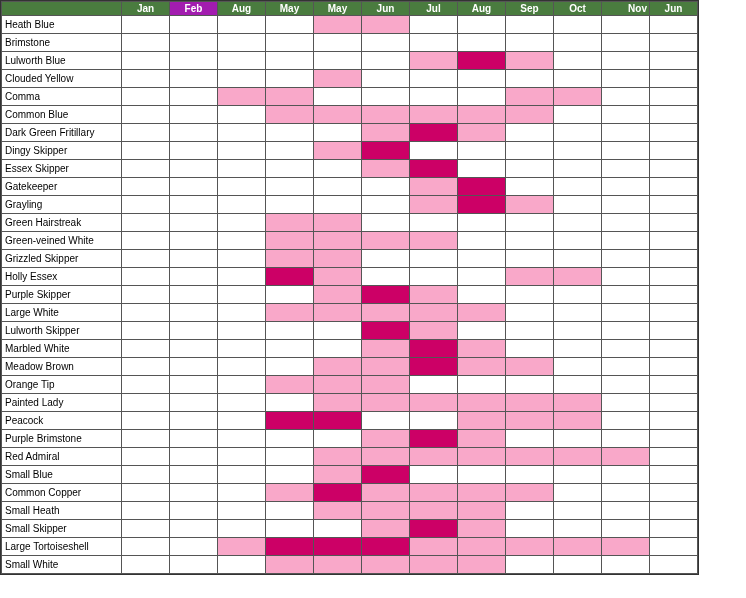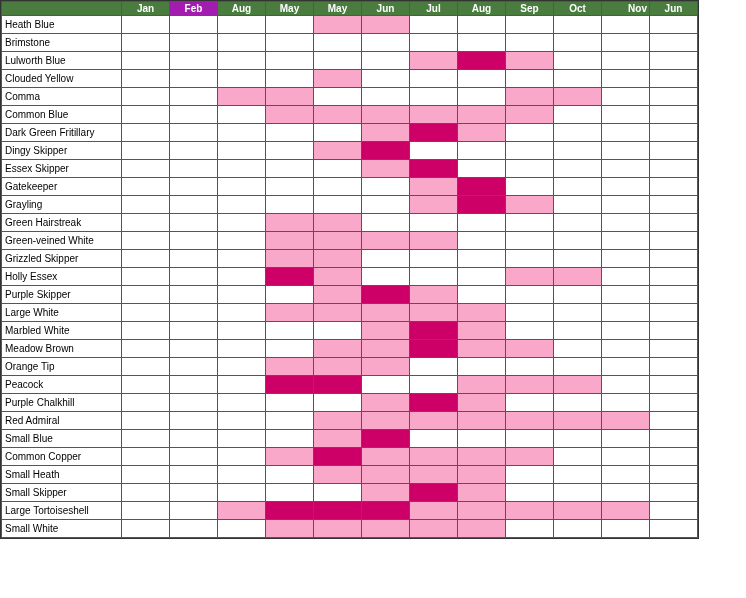--- a/index.html
+++ b/index.html
@@ -285,20 +285,35 @@
           <td class="cell" style="background: rgb(249, 168, 201);"></td>
           <td class="cell" style="background: rgb(249, 168, 201);"></td>
           <td class="cell" style="background: rgb(249, 168, 201);"></td>
           <td class="cell" style="background: rgb(249, 168, 201);"></td>
           <td class="cell" style="background: rgb(255, 255, 255);"></td>
           <td class="cell" style="background: rgb(255, 255, 255);"></td>
           <td class="cell" style="background: rgb(255, 255, 255);"></td>
           <td class="cell" style="background: rgb(255, 255, 255);"></td>
         </tr>
         <tr>
+          <td class="species-name">Lulworth Skipper</td>
+          <td class="cell" style="background: rgb(255, 255, 255);"></td>
+          <td class="cell" style="background: rgb(255, 255, 255);"></td>
+          <td class="cell" style="background: rgb(255, 255, 255);"></td>
+          <td class="cell" style="background: rgb(255, 255, 255);"></td>
+          <td class="cell" style="background: rgb(255, 255, 255);"></td>
+          <td class="cell" style="background: rgb(204, 0, 102);"></td>
+          <td class="cell" style="background: rgb(249, 168, 201);"></td>
+          <td class="cell" style="background: rgb(255, 255, 255);"></td>
+          <td class="cell" style="background: rgb(255, 255, 255);"></td>
+          <td class="cell" style="background: rgb(255, 255, 255);"></td>
+          <td class="cell" style="background: rgb(255, 255, 255);"></td>
+          <td class="cell" style="background: rgb(255, 255, 255);"></td>
+        </tr>
+        <tr>
           <td class="species-name">Marbled White</td>
           <td class="cell" style="background: rgb(255, 255, 255);"></td>
           <td class="cell" style="background: rgb(255, 255, 255);"></td>
           <td class="cell" style="background: rgb(255, 255, 255);"></td>
           <td class="cell" style="background: rgb(255, 255, 255);"></td>
           <td class="cell" style="background: rgb(255, 255, 255);"></td>
           <td class="cell" style="background: rgb(249, 168, 201);"></td>
           <td class="cell" style="background: rgb(204, 0, 102);"></td>
           <td class="cell" style="background: rgb(249, 168, 201);"></td>
           <td class="cell" style="background: rgb(255, 255, 255);"></td>
@@ -330,36 +345,51 @@
           <td class="cell" style="background: rgb(249, 168, 201);"></td>
           <td class="cell" style="background: rgb(249, 168, 201);"></td>
           <td class="cell" style="background: rgb(255, 255, 255);"></td>
           <td class="cell" style="background: rgb(255, 255, 255);"></td>
           <td class="cell" style="background: rgb(255, 255, 255);"></td>
           <td class="cell" style="background: rgb(255, 255, 255);"></td>
           <td class="cell" style="background: rgb(255, 255, 255);"></td>
           <td class="cell" style="background: rgb(255, 255, 255);"></td>
         </tr>
         <tr>
+          <td class="species-name">Painted Lady</td>
+          <td class="cell" style="background: rgb(255, 255, 255);"></td>
+          <td class="cell" style="background: rgb(255, 255, 255);"></td>
+          <td class="cell" style="background: rgb(255, 255, 255);"></td>
+          <td class="cell" style="background: rgb(255, 255, 255);"></td>
+          <td class="cell" style="background: rgb(249, 168, 201);"></td>
+          <td class="cell" style="background: rgb(249, 168, 201);"></td>
+          <td class="cell" style="background: rgb(249, 168, 201);"></td>
+          <td class="cell" style="background: rgb(249, 168, 201);"></td>
+          <td class="cell" style="background: rgb(249, 168, 201);"></td>
+          <td class="cell" style="background: rgb(249, 168, 201);"></td>
+          <td class="cell" style="background: rgb(255, 255, 255);"></td>
+          <td class="cell" style="background: rgb(255, 255, 255);"></td>
+        </tr>
+        <tr>
           <td class="species-name">Peacock</td>
           <td class="cell" style="background: rgb(255, 255, 255);"></td>
           <td class="cell" style="background: rgb(255, 255, 255);"></td>
           <td class="cell" style="background: rgb(255, 255, 255);"></td>
           <td class="cell" style="background: rgb(204, 0, 102);"></td>
           <td class="cell" style="background: rgb(204, 0, 102);"></td>
           <td class="cell" style="background: rgb(255, 255, 255);"></td>
           <td class="cell" style="background: rgb(255, 255, 255);"></td>
           <td class="cell" style="background: rgb(249, 168, 201);"></td>
           <td class="cell" style="background: rgb(249, 168, 201);"></td>
           <td class="cell" style="background: rgb(249, 168, 201);"></td>
           <td class="cell" style="background: rgb(255, 255, 255);"></td>
           <td class="cell" style="background: rgb(255, 255, 255);"></td>
         </tr>
         <tr>
-          <td class="species-name">Purple Chalkhill</td>
+          <td class="species-name">Purple Brimstone</td>
           <td class="cell" style="background: rgb(255, 255, 255);"></td>
           <td class="cell" style="background: rgb(255, 255, 255);"></td>
           <td class="cell" style="background: rgb(255, 255, 255);"></td>
           <td class="cell" style="background: rgb(255, 255, 255);"></td>
           <td class="cell" style="background: rgb(255, 255, 255);"></td>
           <td class="cell" style="background: rgb(249, 168, 201);"></td>
           <td class="cell" style="background: rgb(204, 0, 102);"></td>
           <td class="cell" style="background: rgb(249, 168, 201);"></td>
           <td class="cell" style="background: rgb(255, 255, 255);"></td>
           <td class="cell" style="background: rgb(255, 255, 255);"></td>

